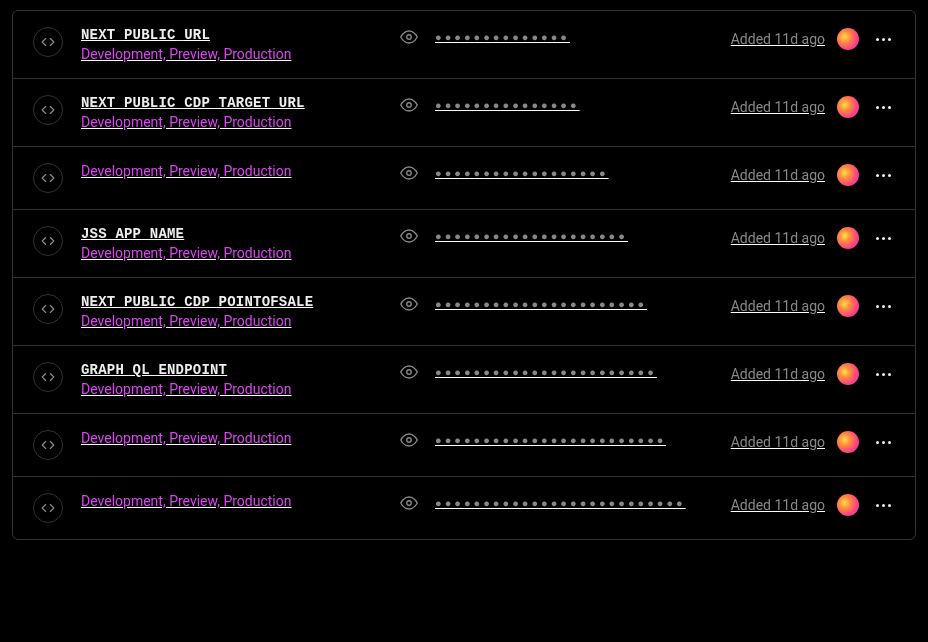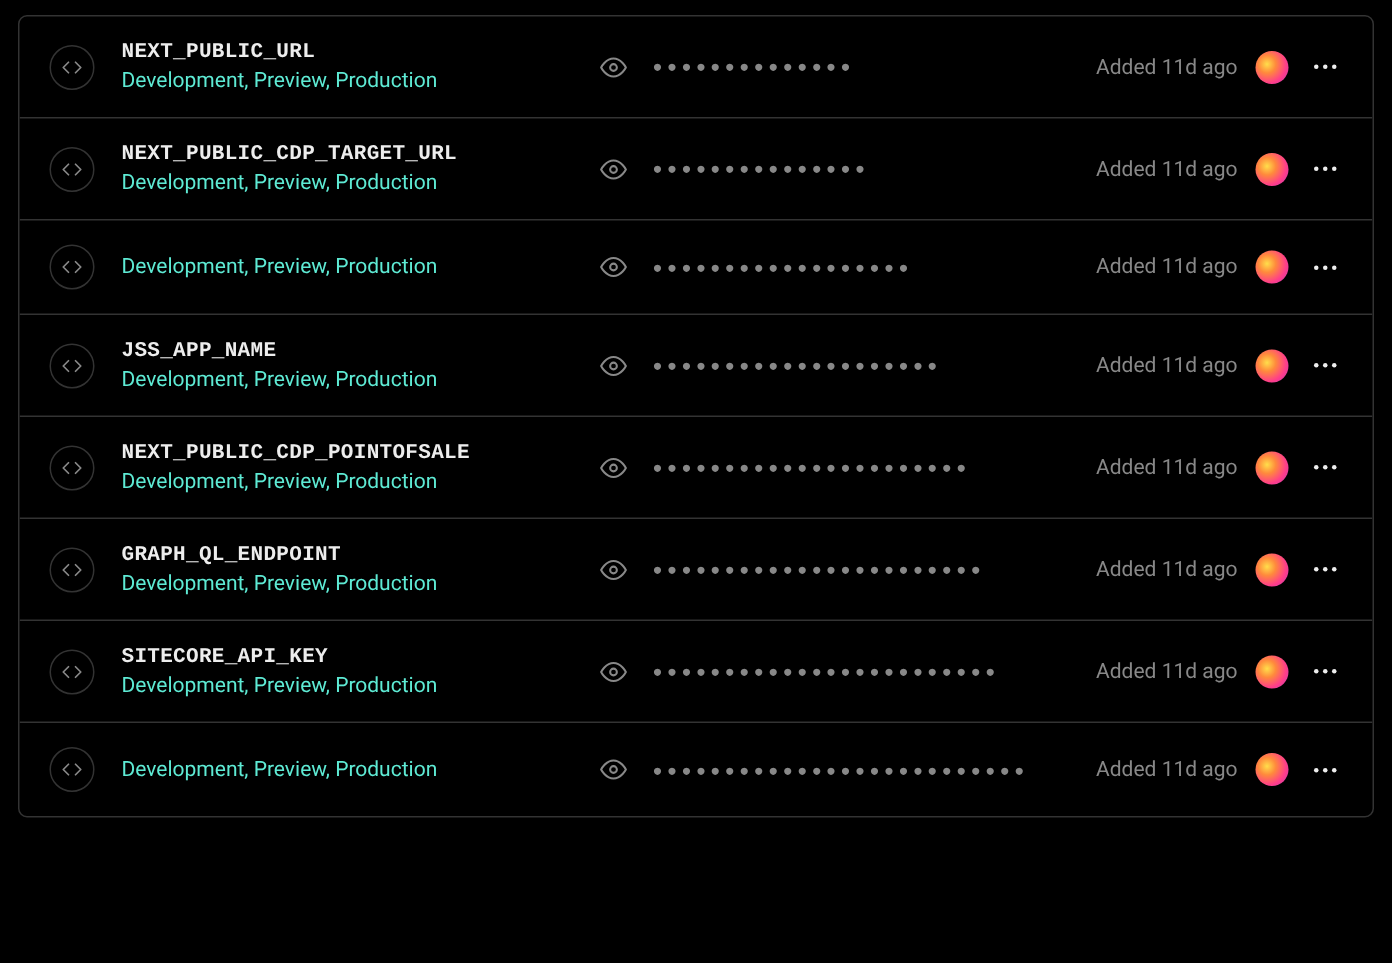--- a/index.html
+++ b/index.html
@@ -16,24 +16,25 @@
       overflow: hidden;
       padding: 10px 12px;
     }
     .container {
       border: 1px solid #333;
       border-radius: 6px;
       overflow: hidden;
     }
     .row {
       display: flex;
-      align-items: center;
+      align-items: flex-start;
       padding: 16px 20px;
       border-bottom: 1px solid #333;
       gap: 18px;
+      text-decoration: underline;
     }
     .row:last-child {
       border-bottom: none;
     }
     .icon-circle {
       width: 30px;
       height: 30px;
       border: 1px solid #333;
       border-radius: 50%;
       display: flex;
@@ -54,21 +55,21 @@
     }
     .var-name {
       font-family: "SFMono-Regular", Consolas, "Liberation Mono", Menlo, monospace;
       font-size: 14px;
       font-weight: 600;
       color: #ededed;
       letter-spacing: 0.2px;
     }
     .env-list {
       font-size: 14px;
-      color: #5eead4;
+      color: #d946ef;
     }
     .value-col {
       display: flex;
       align-items: center;
       gap: 16px;
       flex: 1;
       min-width: 0;
     }
     .eye-btn {
       display: flex;
@@ -323,21 +324,20 @@
     </div>
   </div>
     <div class="row">
     <div class="icon-circle">
         <svg class="code-icon" viewBox="0 0 24 24" fill="none" stroke="#888" stroke-width="2" stroke-linecap="round" stroke-linejoin="round">
           <polyline points="16 18 22 12 16 6"></polyline>
           <polyline points="8 6 2 12 8 18"></polyline>
         </svg>
       </div>
     <div class="info">
-      <div class="var-name">SITECORE_API_KEY</div>
       <div class="env-list">Development, Preview, Production</div>
     </div>
     <div class="value-col">
       <div class="eye-btn">
           <svg class="eye-icon" viewBox="0 0 24 24" fill="none" stroke="#888" stroke-width="1.8" stroke-linecap="round" stroke-linejoin="round">
             <path d="M1 12s4-8 11-8 11 8 11 8-4 8-11 8-11-8-11-8z"></path>
             <circle cx="12" cy="12" r="3"></circle>
           </svg>
         </div>
       <div class="dots">●●●●●●●●●●●●●●●●●●●●●●●●</div>

